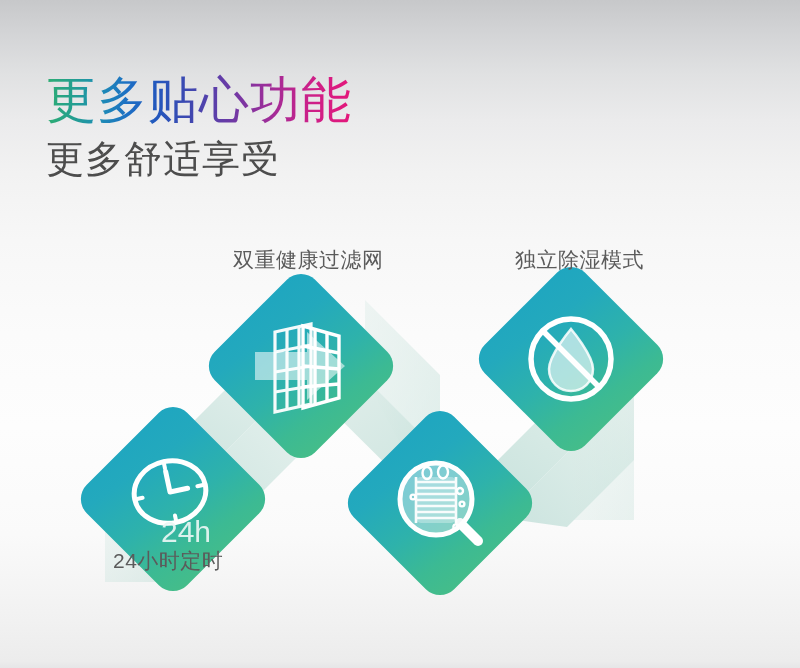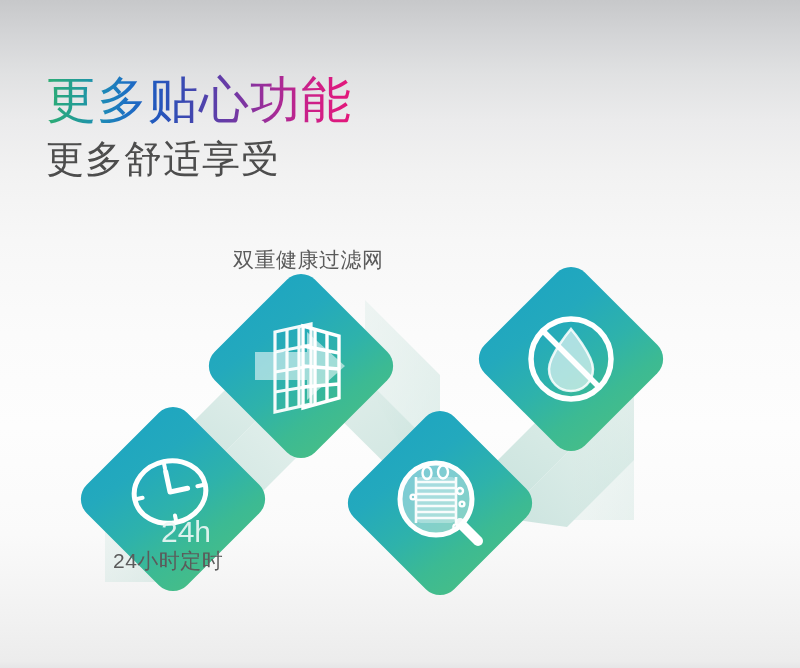--- a/index.html
+++ b/index.html
@@ -249,14 +249,15 @@
 
         <path d="M52 22 C52 22 30 48 30 62 C30 75 40 84 52 84 C64 84 74 75 74 62 C74 48 52 22 52 22 Z" fill="#ffffff" opacity="0.62"></path>
         <path d="M52 22 C52 22 30 48 30 62 C30 75 40 84 52 84 C64 84 74 75 74 62 C74 48 52 22 52 22 Z" fill="none" stroke="#ffffff" stroke-width="2.5" opacity="0.85"></path>
 
         <circle cx="52" cy="52" r="40" fill="none" stroke="#ffffff" stroke-width="5.5"></circle>
 
         <line x1="24" y1="24" x2="80" y2="80" stroke="#ffffff" stroke-width="5.5" stroke-linecap="round"></line>
       </svg>
     </div>
   </div>
+  <div class="caption" style="left:515px; top:247px;">独立除湿模式</div>
 
 </div>
 
 </body></html>

